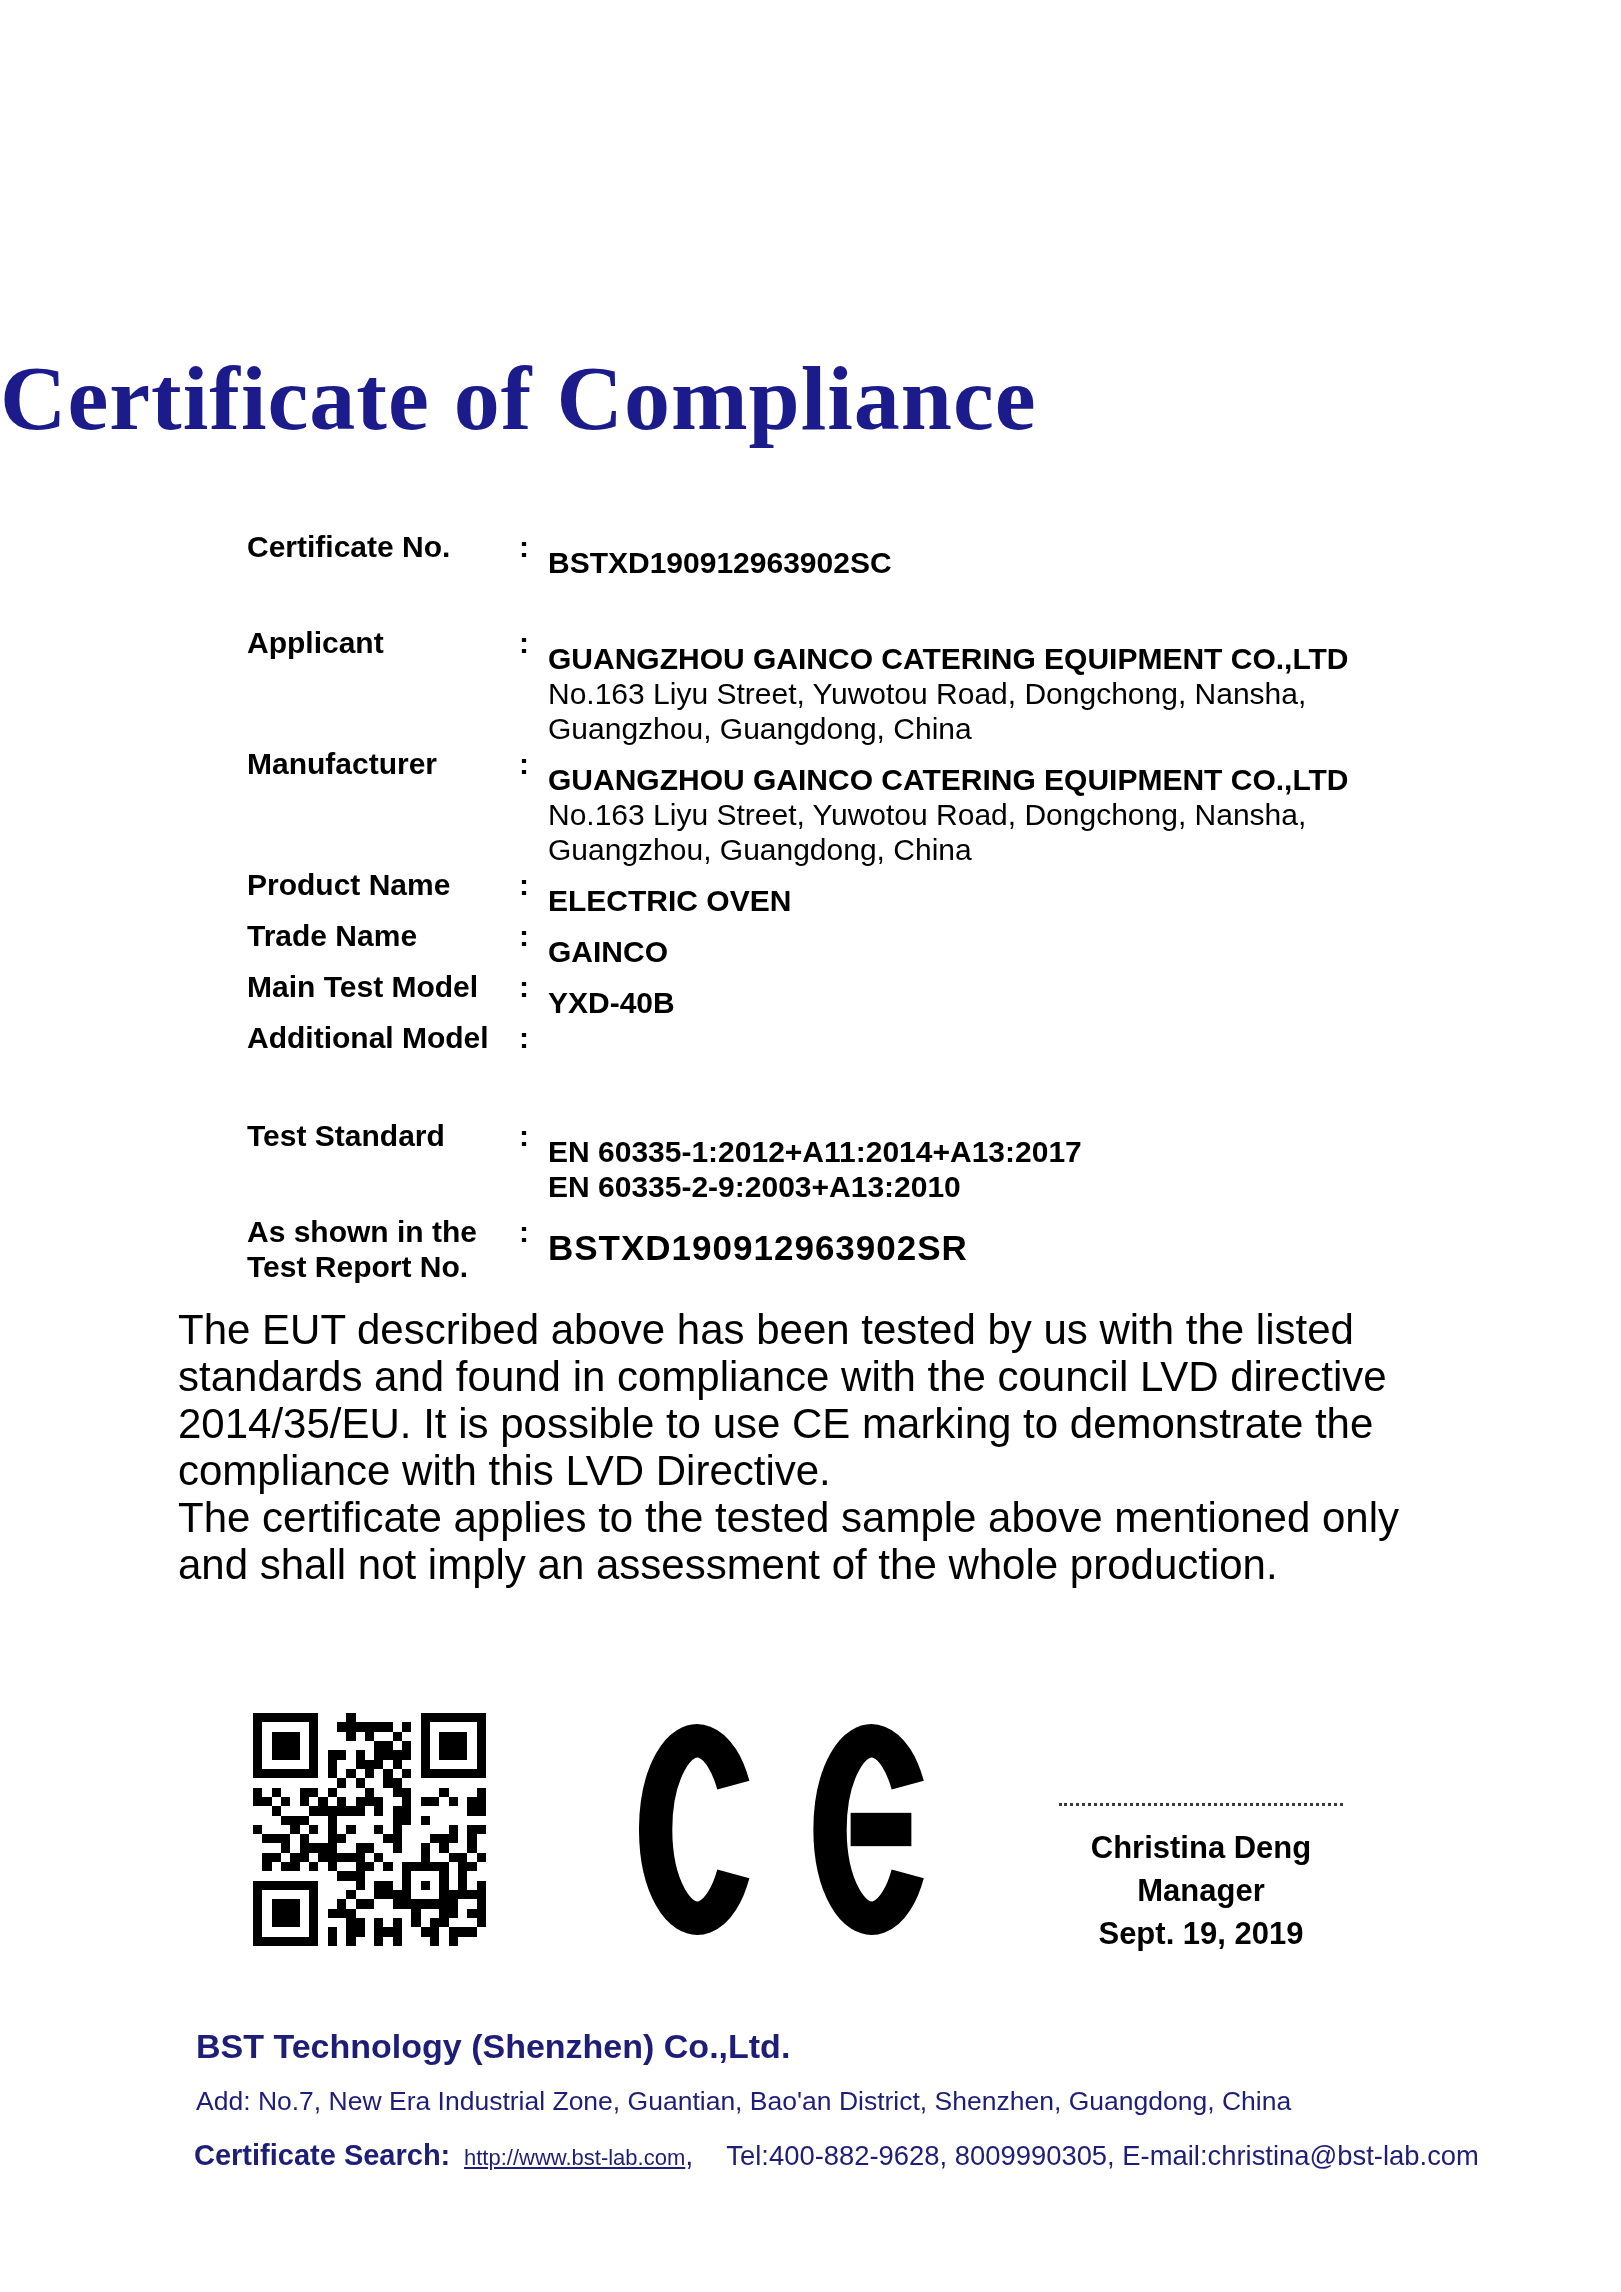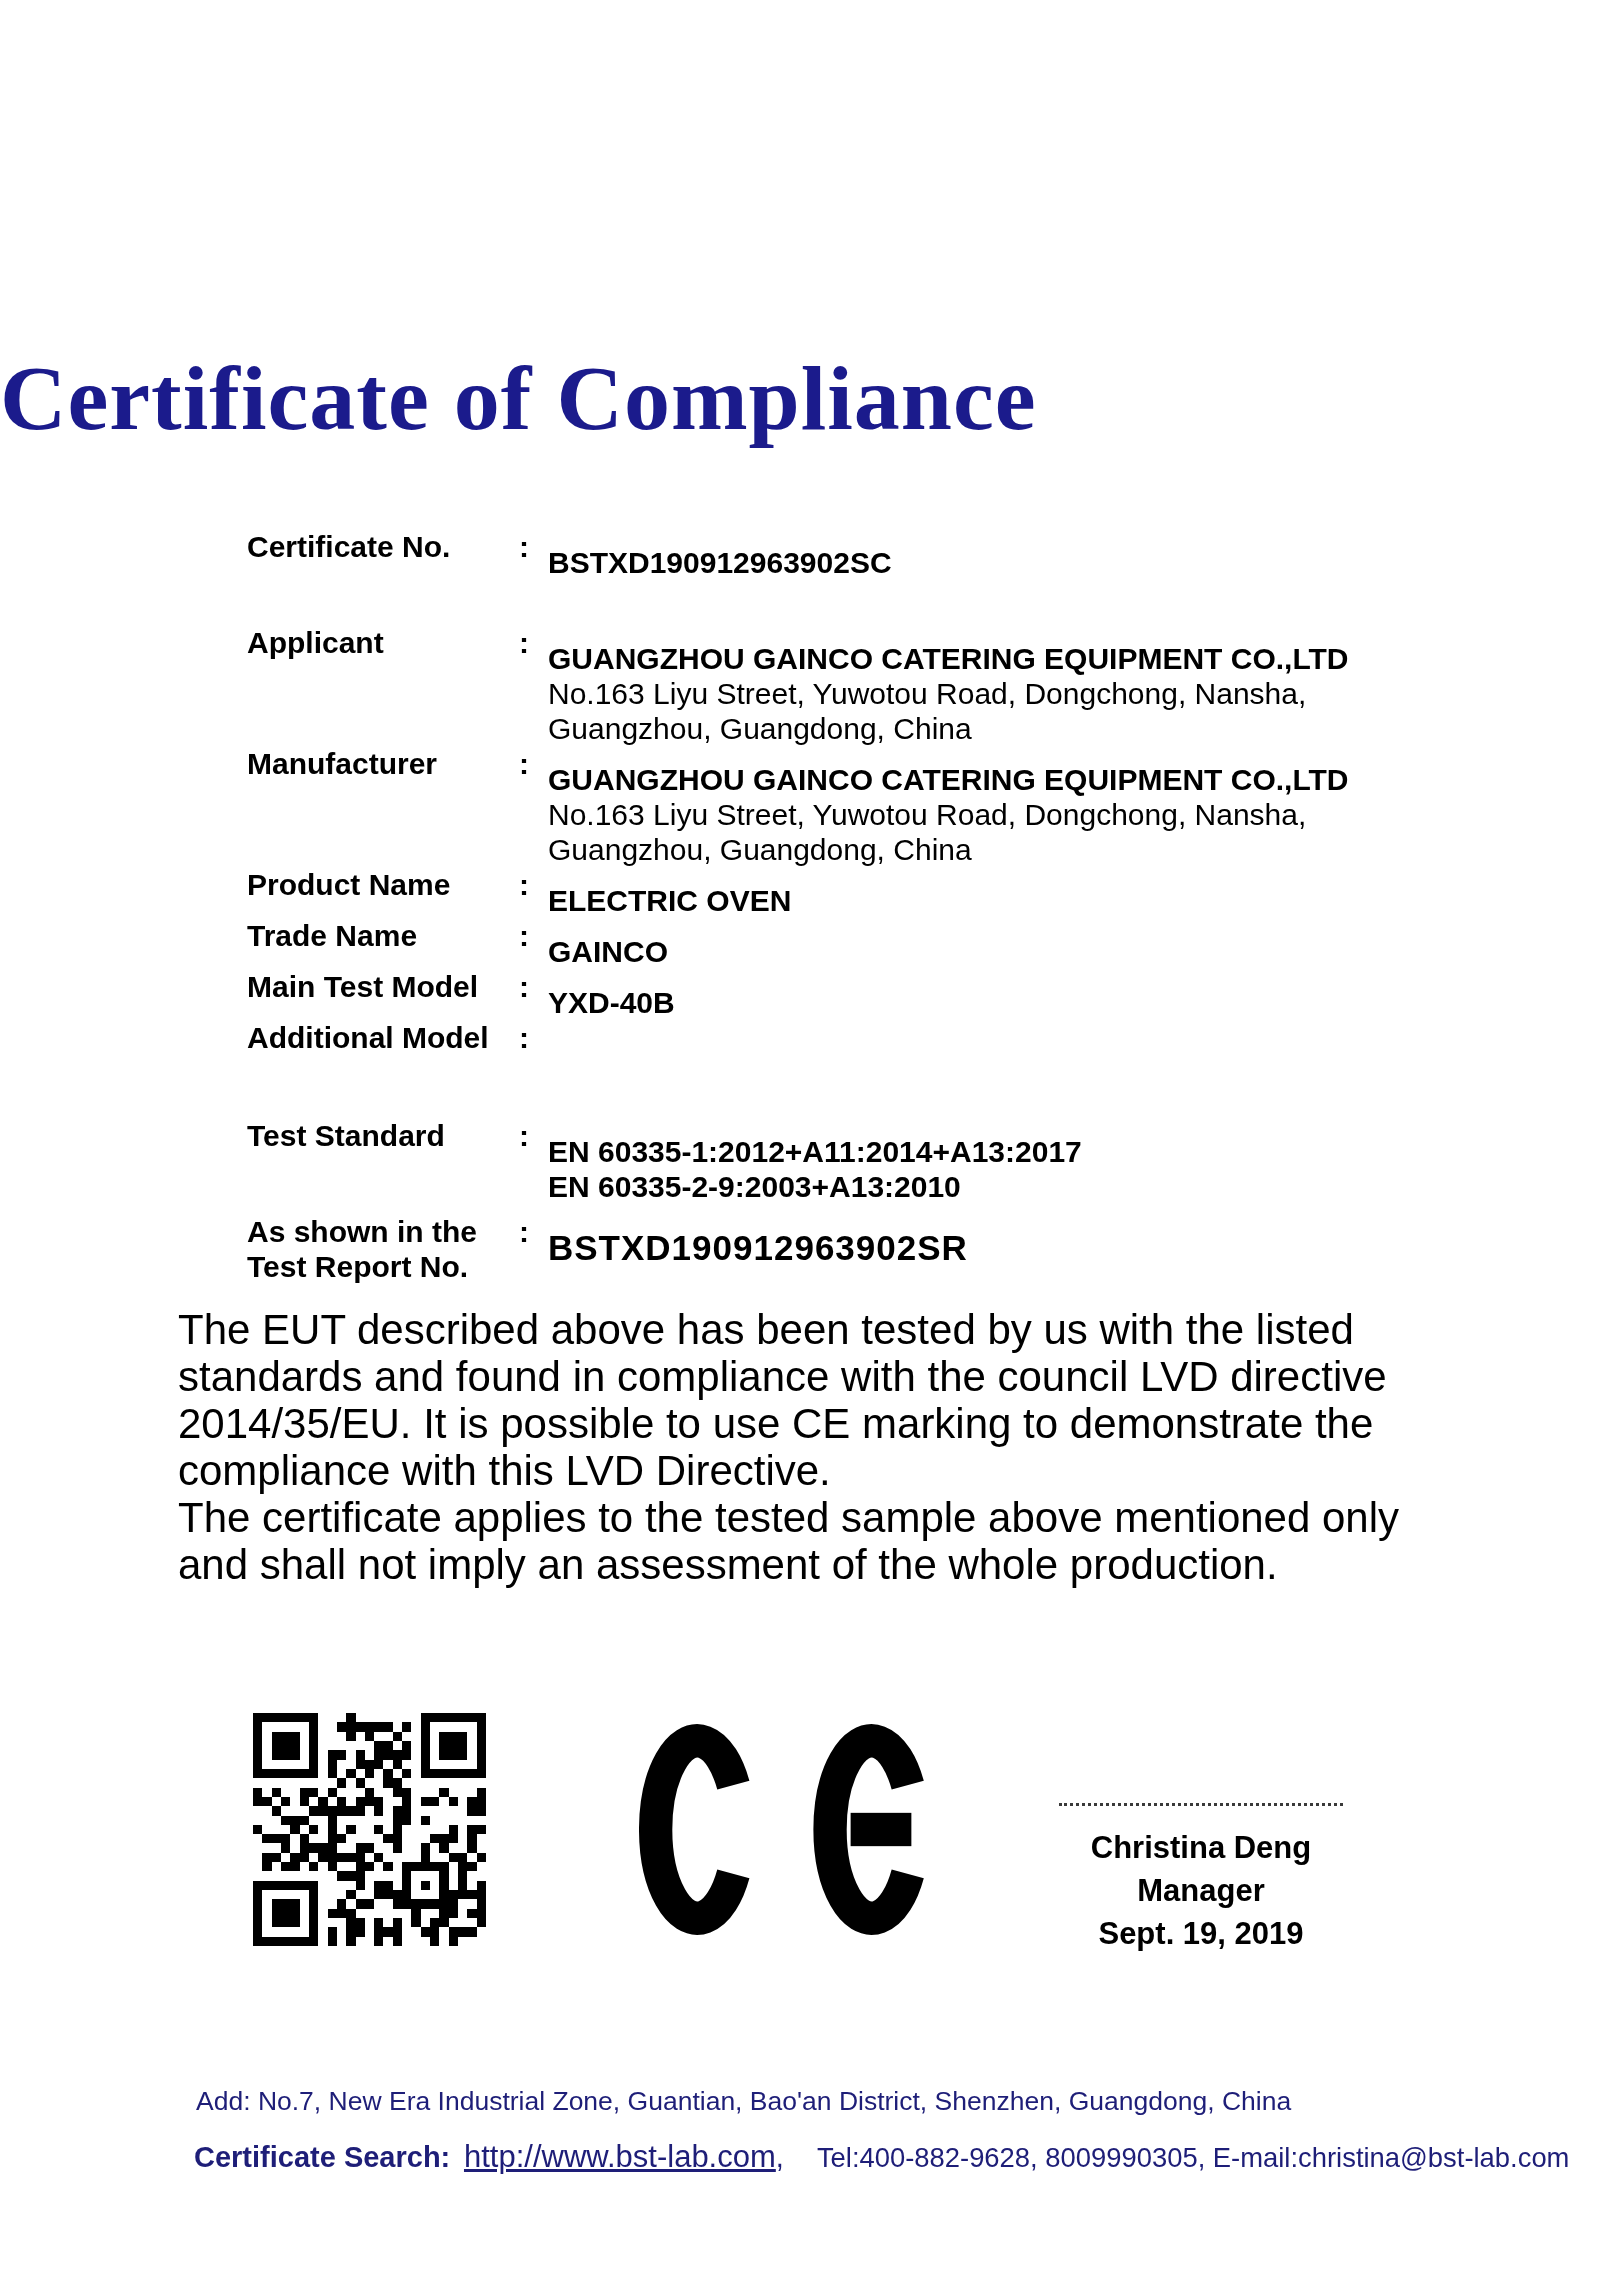--- a/index.html
+++ b/index.html
@@ -75,21 +75,21 @@
   }
   .footer-address{
     position:absolute;left:196px;top:2086px;
     font-size:26.5px;color:var(--footer-navy);
   }
   .footer-search{
     position:absolute;left:194px;top:2139px;
     font-size:29px;color:var(--footer-navy);
   }
   .footer-search .lbl-search{margin-right:13.7px;font-weight:bold;}
-  .footer-search a{color:var(--footer-navy);text-decoration:underline;font-size:31px;}
+  .footer-search a{color:var(--footer-navy);text-decoration:underline;font-size:22px;}
   .footer-search .contact{margin-left:33px;font-size:27.4px;}
 </style>
 </head>
 <body>
 
 <div class="page">
 
   <div class="cert-title">Certificate of Compliance</div>
 
   <div class="info">
@@ -489,20 +489,21 @@
     </svg>
   </div>
 
   <div class="sig">
     <div class="dots"></div>
     <div>Christina Deng</div>
     <div>Manager</div>
     <div>Sept. 19, 2019</div>
   </div>
 
+  <div class="footer-company">BST Technology (Shenzhen) Co.,Ltd.</div>
 
   <div class="footer-address">Add: No.7, New Era Industrial Zone, Guantian, Bao'an District, Shenzhen, Guangdong, China</div>
 
   <div class="footer-search">
     <span class="lbl-search">Certificate Search:</span><a href="#">http://www.bst-lab.com</a><span>,</span><span class="contact">Tel:400-882-9628, 8009990305, E-mail:christina@bst-lab.com</span>
   </div>
 
 </div>
 
 

